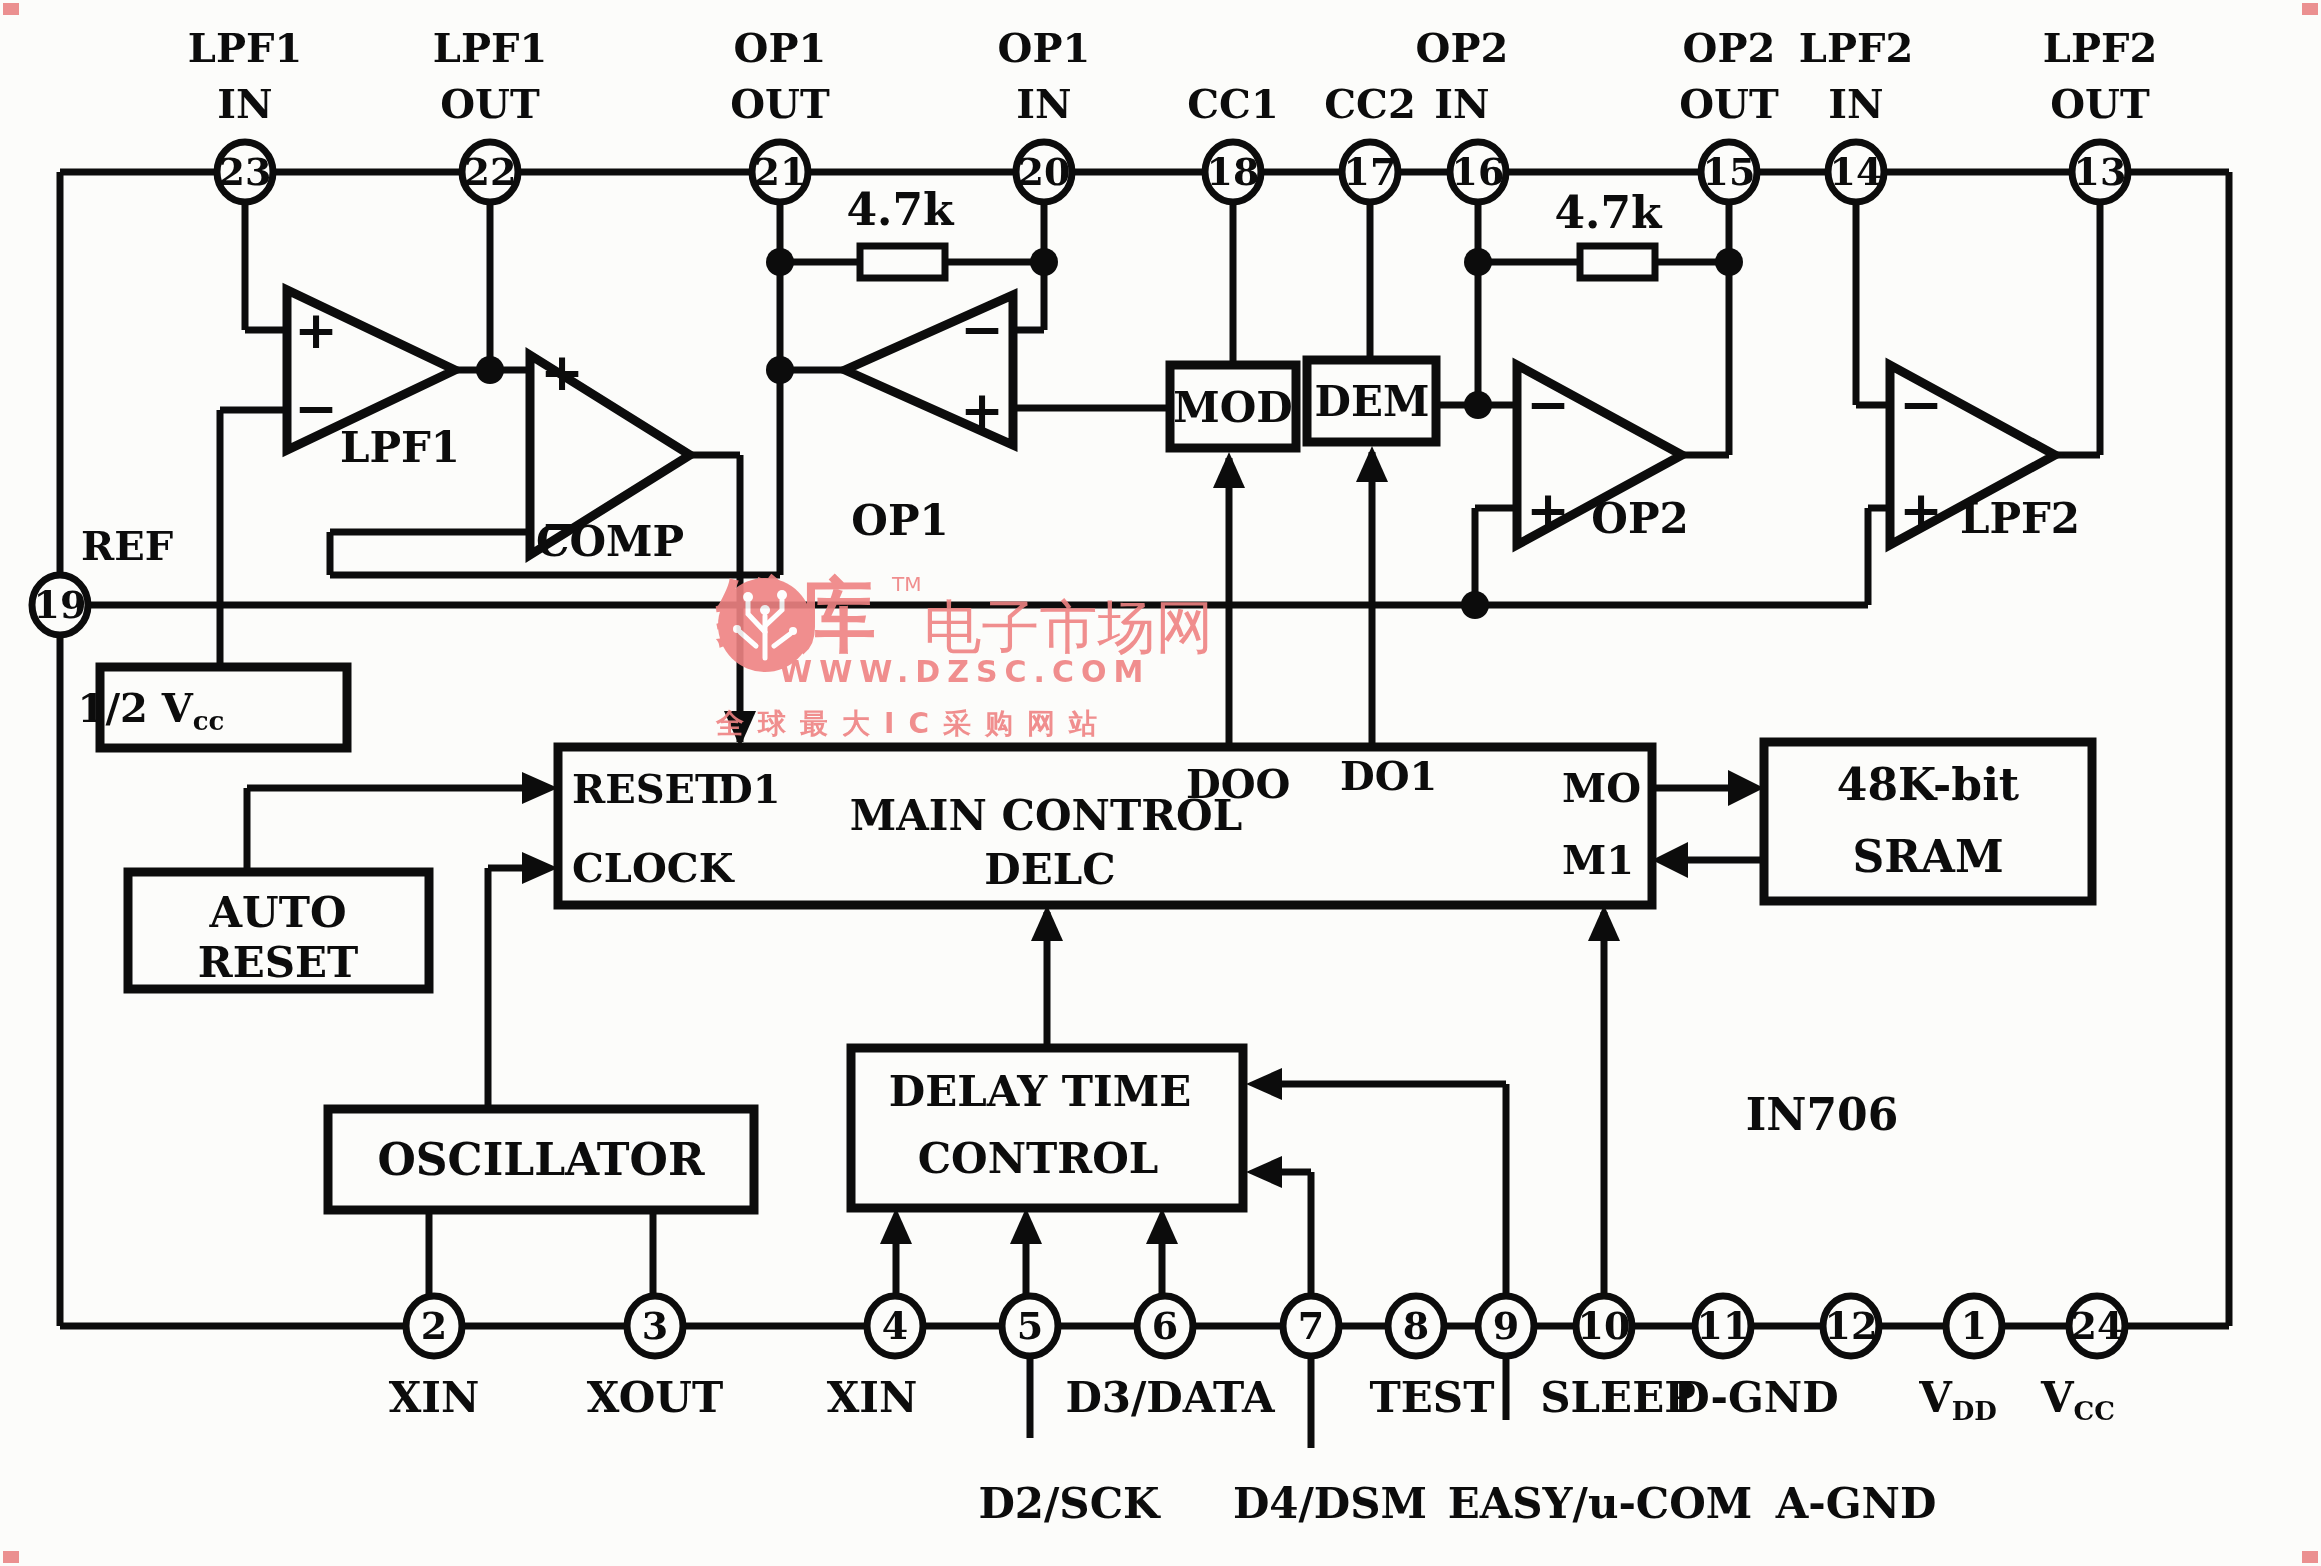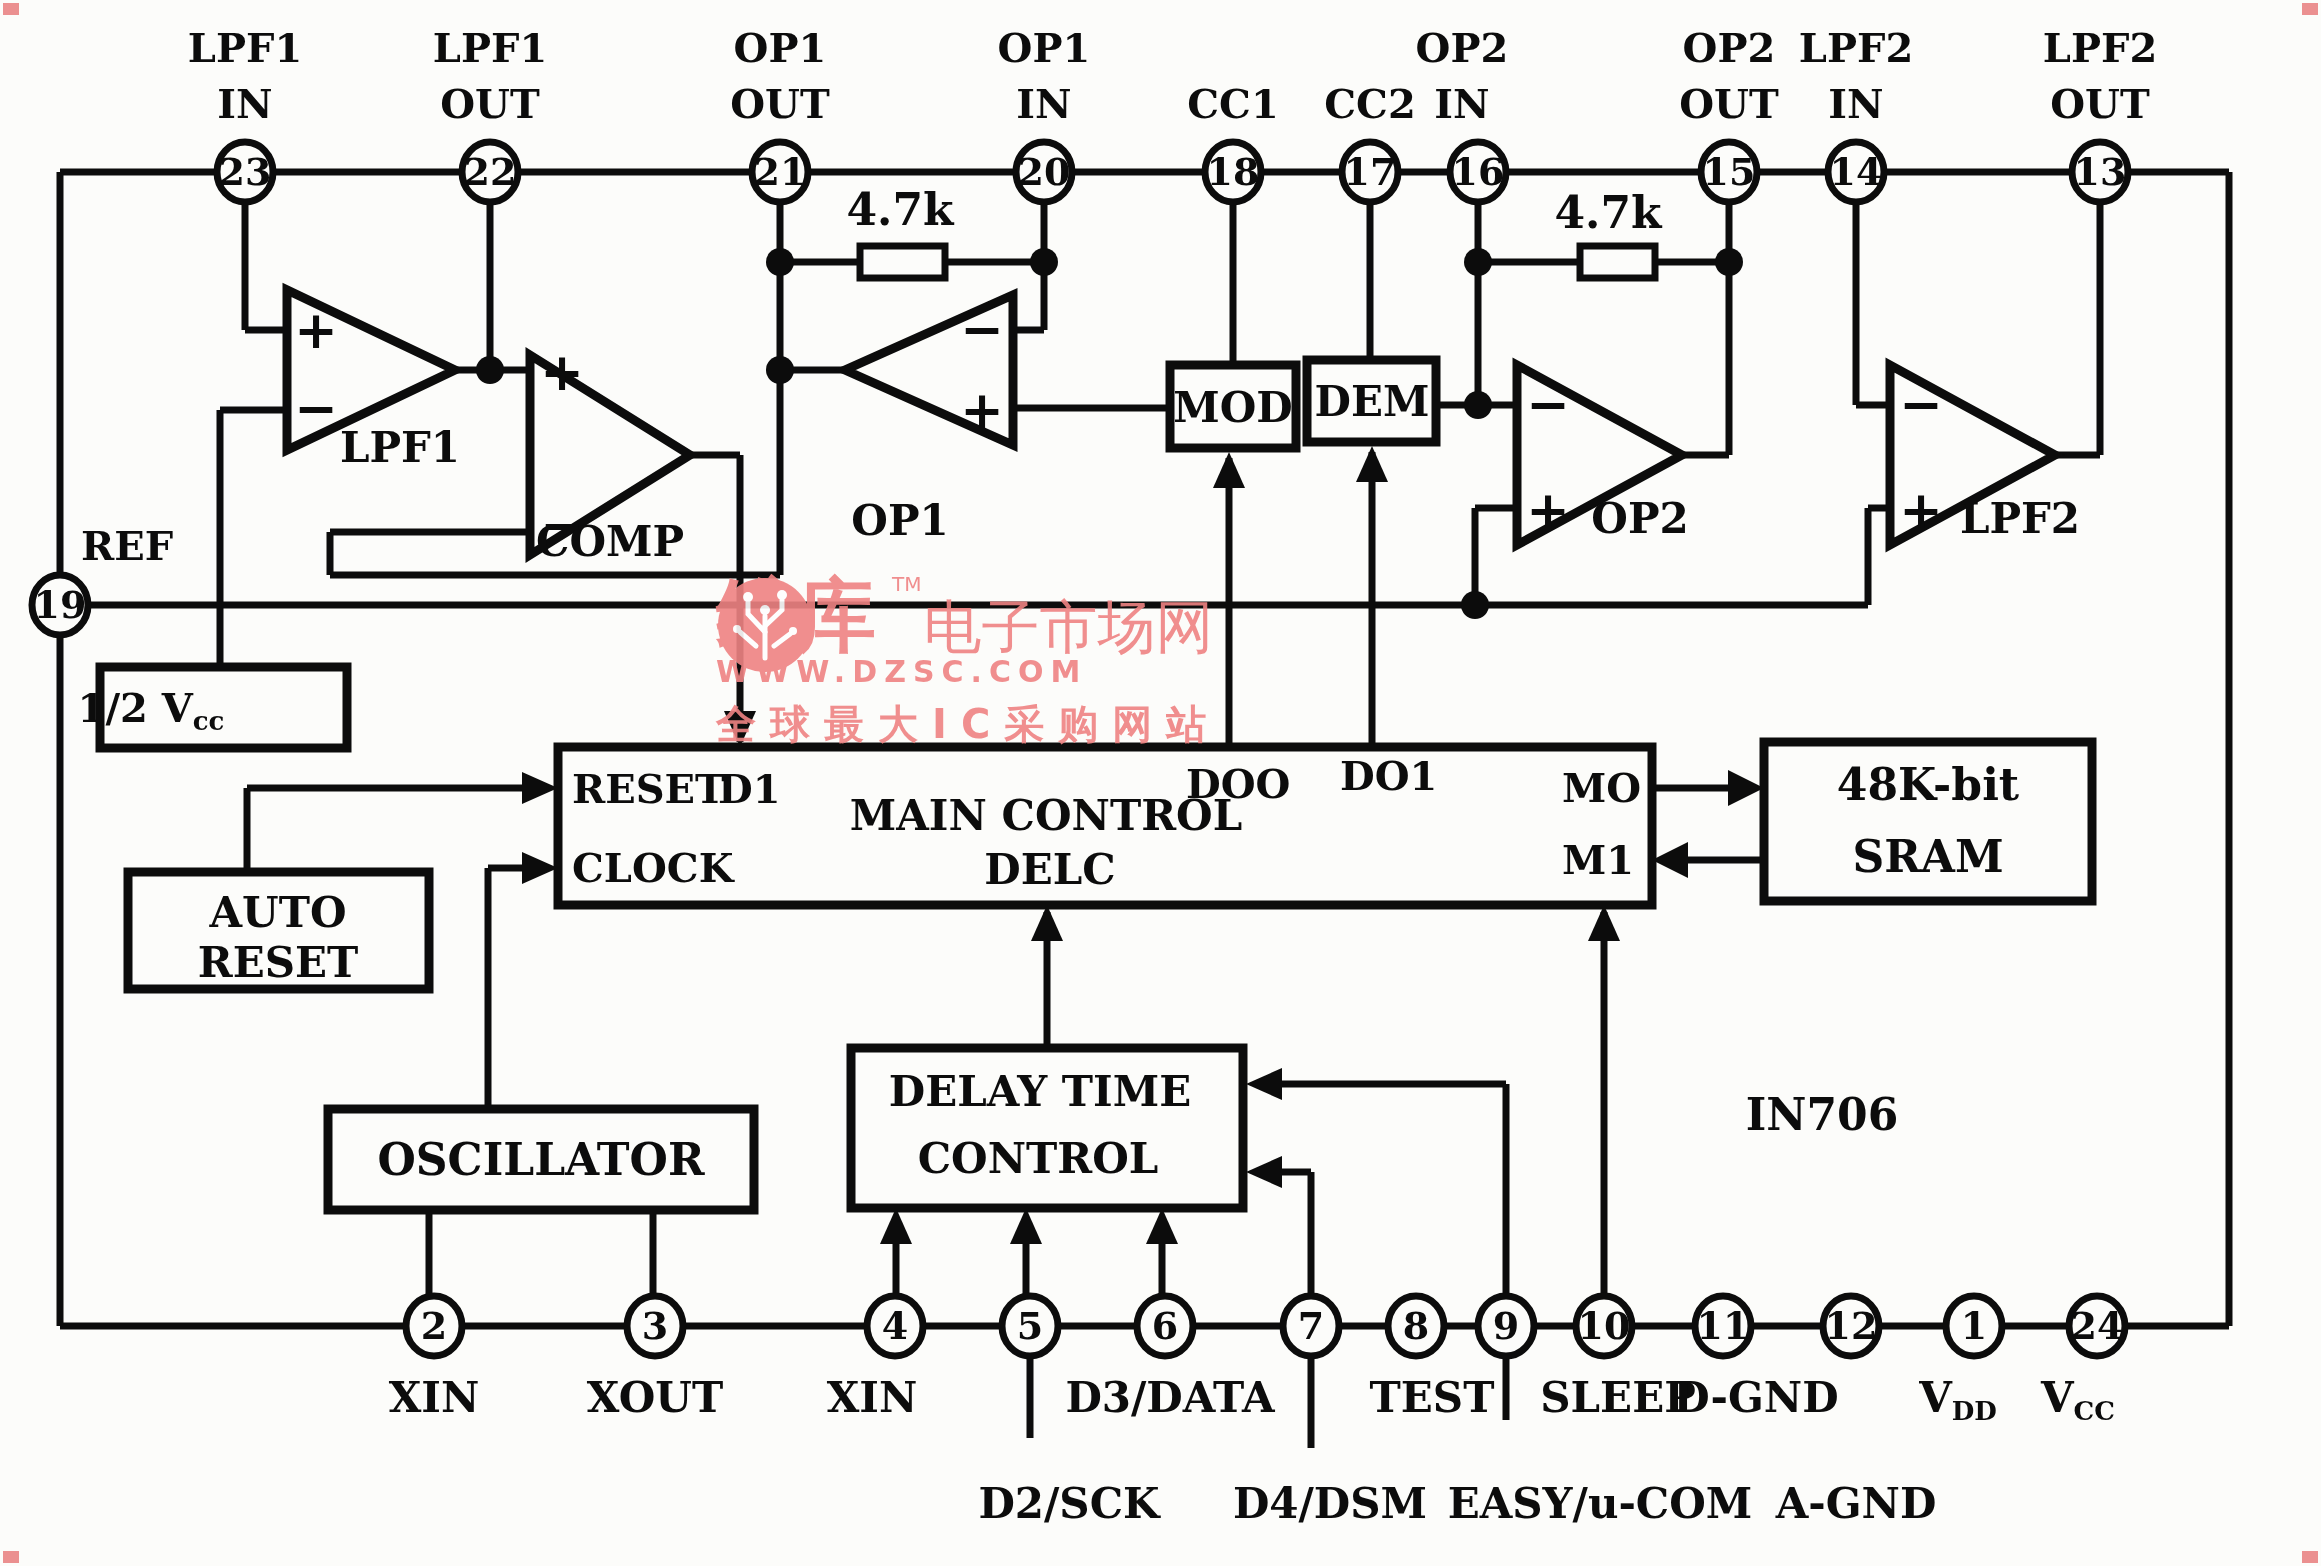--- a/index.html
+++ b/index.html
@@ -21,22 +21,22 @@
   .sign{font-size:52px;text-anchor:middle;font-family:"DejaVu Sans","Liberation Sans",sans-serif;}
   .sub{font-size:26px;}
   
   .wm{position:absolute;left:716px;top:576px;color:#ef8383;opacity:.9;
       font-family:"DejaVu Sans","Liberation Sans",sans-serif;pointer-events:none;}
   .wm-top{display:flex;align-items:center;gap:8px;}
   .wm-brandrow{display:flex;align-items:flex-end;line-height:1;}
   .wm-brand{font-size:80px;font-weight:bold;}
   .wm-tm{font-size:20px;align-self:flex-start;margin:-2px 2px 0 16px;}
   .wm-suffix{font-size:58px;font-weight:normal;}
-  .wm-url{font-size:30px;font-weight:bold;letter-spacing:7px;text-align:left;margin-top:-2px;}
-  .wm-tagline{font-size:40px;font-weight:bold;letter-spacing:14px;margin-top:8px;white-space:nowrap;}
+  .wm-url{font-size:30px;font-weight:bold;letter-spacing:7px;text-align:center;margin-top:-2px;}
+  .wm-tagline{font-size:28px;font-weight:bold;letter-spacing:14px;margin-top:16px;white-space:nowrap;}
   .corner{position:absolute;width:16px;height:12px;background:#e87c7c;opacity:.85;}
 </style>
 </head>
 <body>
 
 <div class="stage">
 
 <svg width="2321" height="1566" viewBox="0 0 2321 1566">
 
   <g>

